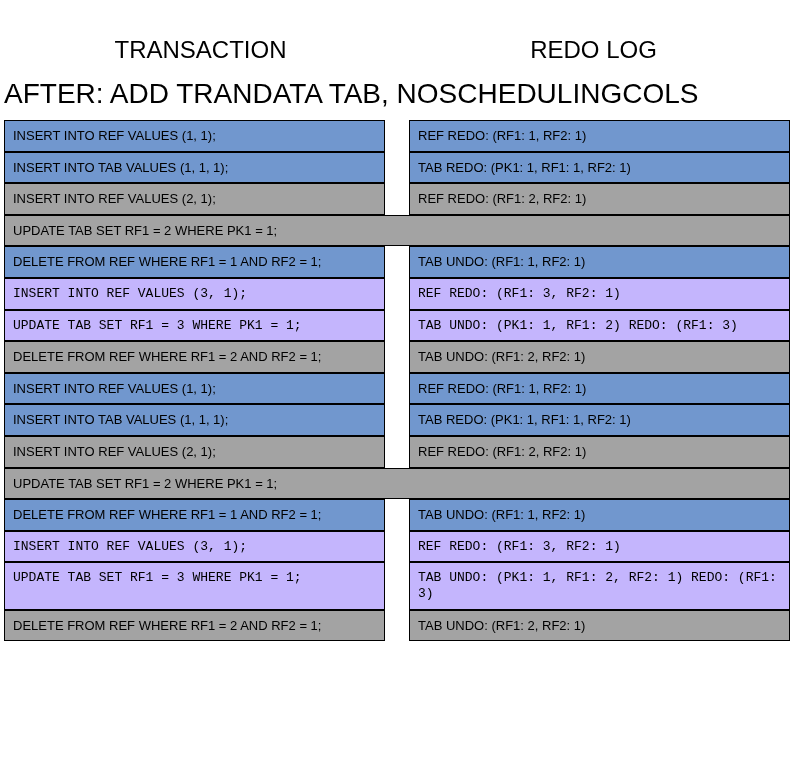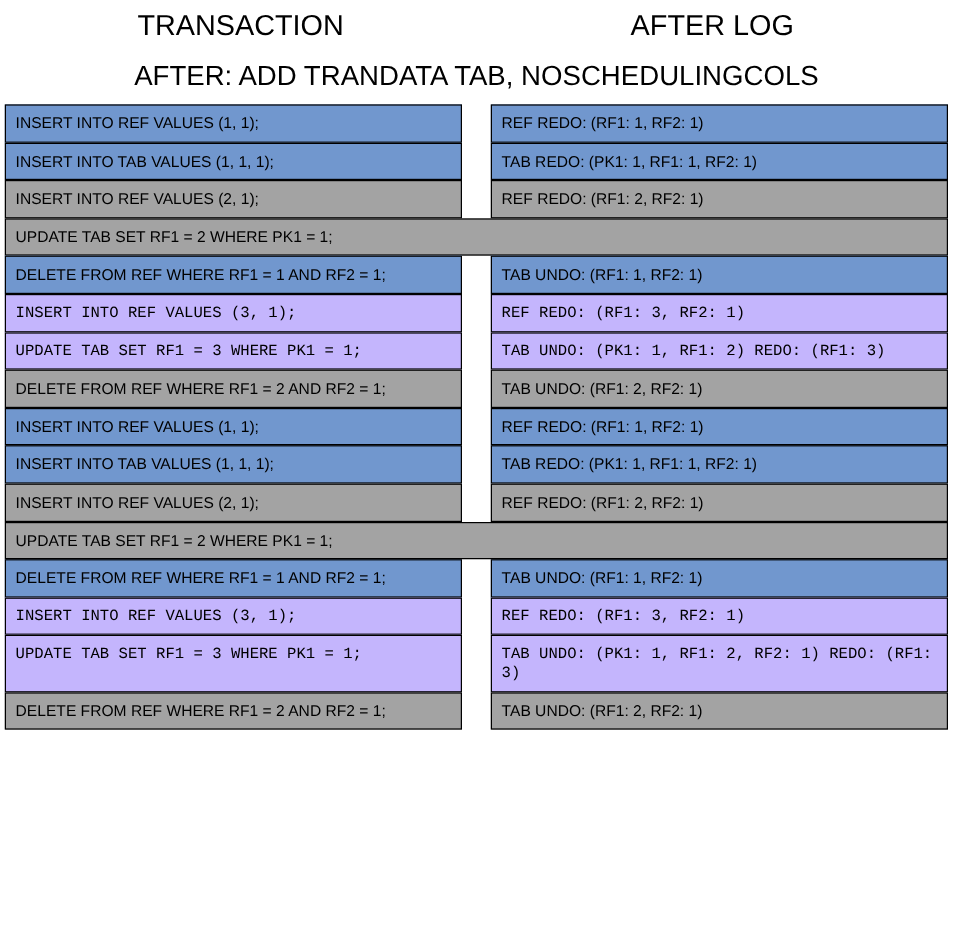--- a/index.html
+++ b/index.html
@@ -6,30 +6,31 @@
   body {
     font-family: Arial, Helvetica, sans-serif;
     background: #ffffff;
     width: 794px;
     padding: 8px 4px;
   }
   .header-row {
     display: flex;
     width: 100%;
     margin-bottom: 10px;
+    margin-top: 28px;
   }
   .header-cell {
     flex: 1;
     text-align: center;
     font-size: 24px;
     font-weight: normal;
   }
   .section-title {
-    text-align: center;
-    font-size: 23px;
+    text-align: left;
+    font-size: 28px;
     font-weight: normal;
     margin: 14px 0 10px 0;
   }
   .row {
     display: flex;
     width: 100%;
     gap: 24px;
   }
   .cell {
     flex: 1;
@@ -40,21 +41,21 @@
   }
   .blue  { background: #7197ce; }
   .green { background: #a3a3a3; }
   .red   { background: #c4b5fd; font-family: Liberation Mono, monospace; }
 </style>
 </head>
 <body>
 
 <div class="header-row">
   <div class="header-cell">TRANSACTION</div>
-  <div class="header-cell">AFTER LOG</div>
+  <div class="header-cell">REDO LOG</div>
 </div>
 
 <div id="sections">
     <div class="section-title">AFTER: ADD TRANDATA TAB, NOSCHEDULINGCOLS</div>
     <div class="row">
       <div class="cell blue">INSERT INTO REF VALUES (1, 1);</div>
       <div class="cell blue">REF REDO: (RF1: 1, RF2: 1)</div>
     </div>
     <div class="row">
       <div class="cell blue">INSERT INTO TAB VALUES (1, 1, 1);</div>

